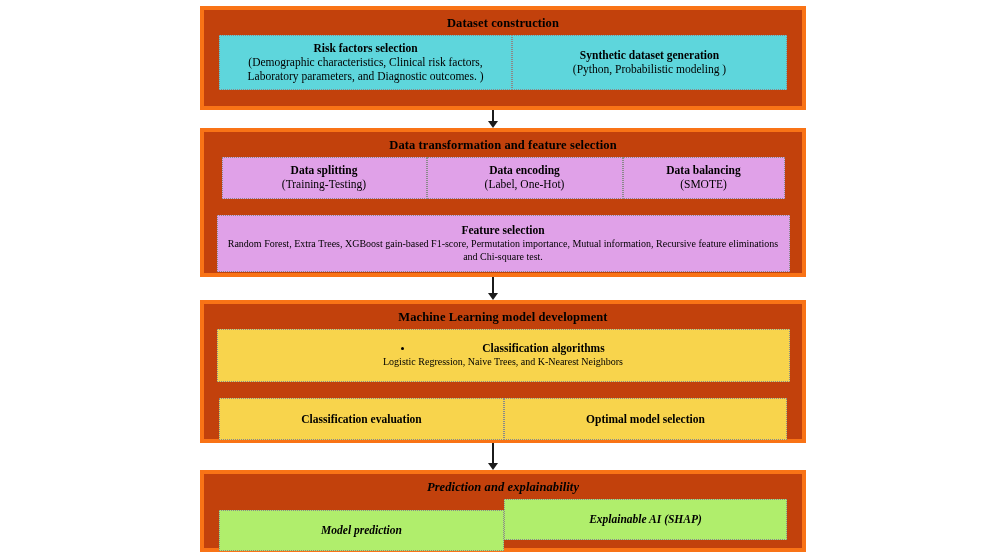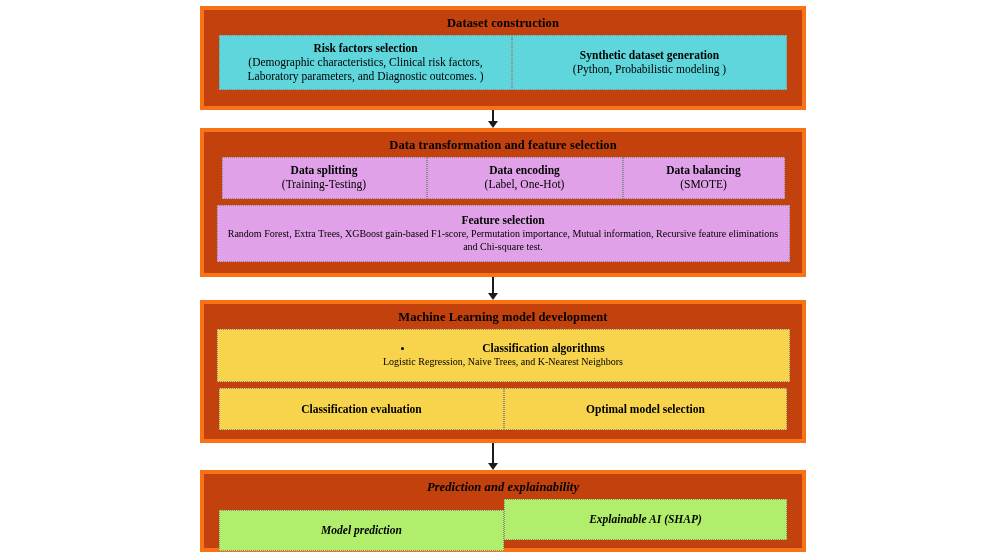--- a/index.html
+++ b/index.html
@@ -42,21 +42,21 @@
     padding-bottom: 5px;
   }
 
   
   .row {
     display: flex;
     justify-content: center;
     padding: 0 6px 0 6px;
     box-sizing: border-box;
   }
-  .row + .row { margin-top: 6px; }
+  .row + .row { margin-top: 16px; }
 
   .cell {
     box-sizing: border-box;
     border: 1px dotted #8a8a8a;
     text-align: center;
     padding: 5px 6px 6px 6px;
     display: flex;
     flex-direction: column;
     justify-content: center;
   }

